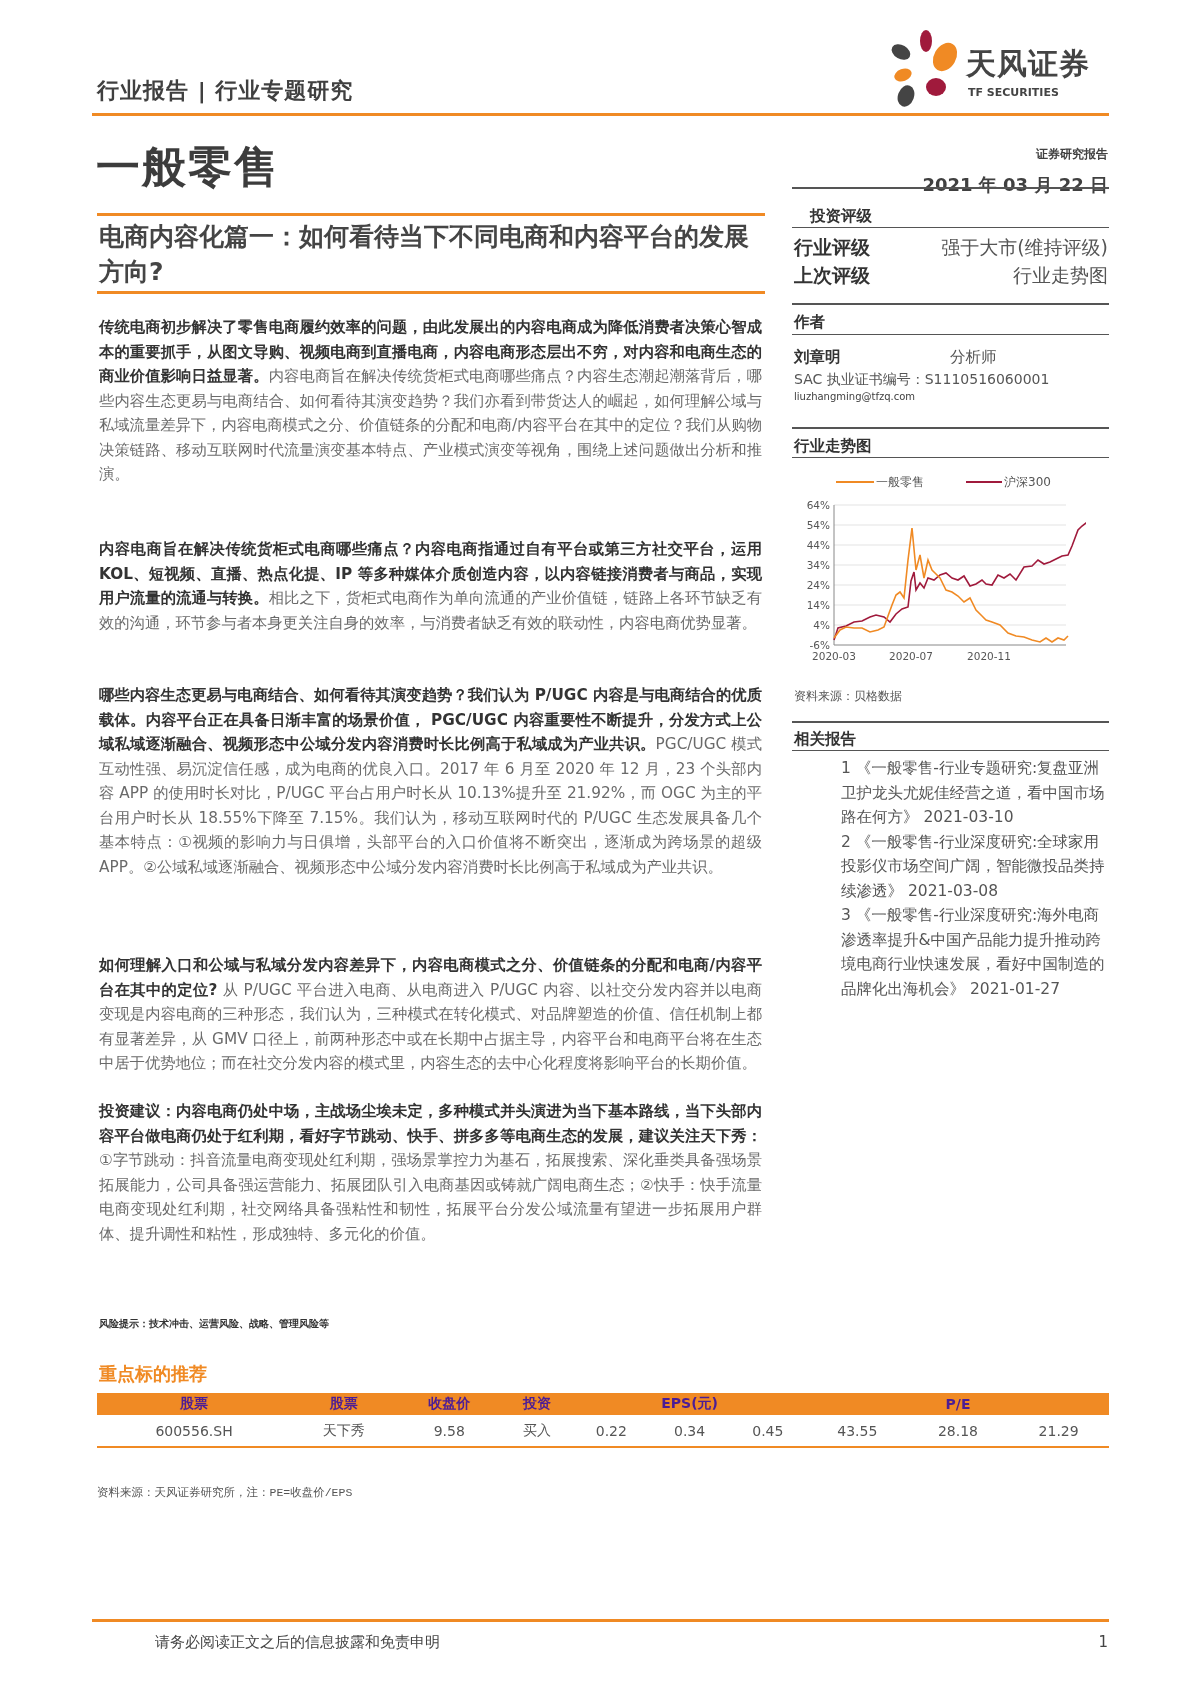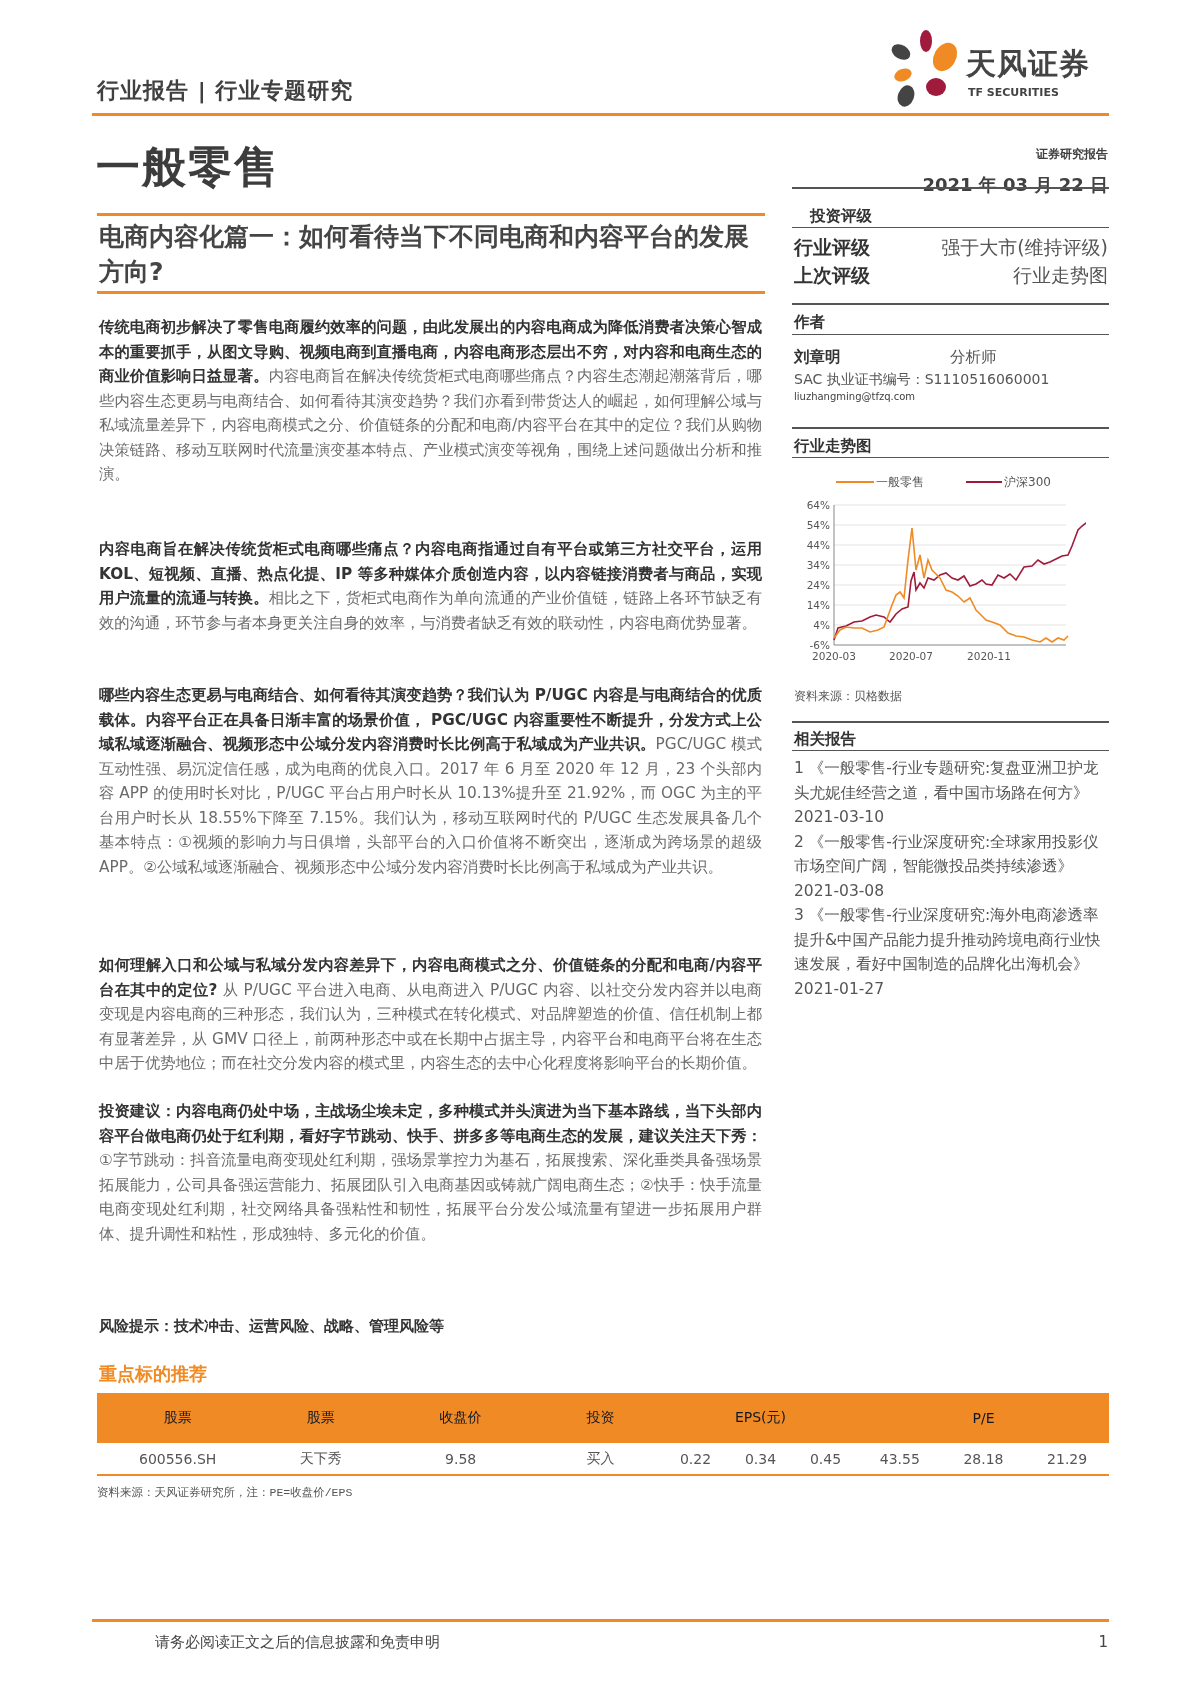--- a/index.html
+++ b/index.html
@@ -23,43 +23,43 @@
   #title-bot-line { left: 97px; top: 291px; width: 668px; height: 3px; background: #f08a24; }
 
   
   .para { position: absolute; left: 99px; width: 663px; font-size: 15.3px; line-height: 24.5px; color: #6a6a6a; text-align: justify; }
   .para b { color: #333; font-weight: bold; }
   #p1 { top: 315px; }
   #p2 { top: 537px; }
   #p3 { top: 683px; }
   #p4 { top: 953px; }
   #p5 { top: 1099px; }
-  #risk { left: 99px; top: 1317px; font-size: 15px; font-weight: bold; color: #333; }
+  #risk { left: 99px; top: 1317px; font-size: 10px; font-weight: bold; color: #333; }
 
   
   .side-rule { position: absolute; left: 792px; width: 317px; height: 2px; background: #555; }
   .side-head { position: absolute; left: 794px; font-size: 15.5px; font-weight: bold; color: #333; }
   .side-row { position: absolute; left: 794px; width: 314px; font-size: 19px; display: flex; justify-content: space-between; }
   .side-row .k { font-weight: bold; color: #333; }
   .side-row .v { color: #555; }
   #author-name { left: 794px; top: 347px; font-size: 15.5px; font-weight: bold; color: #333; }
   #author-role { left: 950px; top: 347px; font-size: 15.5px; color: #555; }
   #author-sac { left: 794px; top: 371px; font-size: 14px; color: #555; }
   #author-email { left: 794px; top: 391px; font-size: 10px; color: #404040; }
 
   #chart { left: 796px; top: 470px; width: 290px; height: 200px; }
   #chart-src { left: 794px; top: 688px; font-size: 12px; color: #555; }
 
   #related { left: 794px; top: 756px; width: 318px; font-size: 15.5px; line-height: 24.5px; color: #555; }
-  #related li { list-style: none; }
+  #related li { list-style: none; margin-left: 47px; }
 
   
   #rec-title { left: 99px; top: 1362px; font-size: 18px; font-weight: bold; color: #f08a24; }
   #rec-table { left: 97px; top: 1393px; width: 1012px; border-collapse: collapse; font-size: 14px; }
-  #rec-table th { background: #f08a24; color: #0f172a; font-weight: normal; height: 22px; text-align: center; font-size: 14px; padding: 16px; }
+  #rec-table th { background: #f08a24; color: #4c1d95; font-weight: bold; height: 22px; text-align: center; font-size: 14px; padding: 0; }
   #rec-table td { text-align: center; color: #555; height: 32px; border-bottom: 2px solid #f08a24; padding: 0; }
   #rec-note { left: 97px; top: 1485px; font-size: 11.5px; color: #555; font-family: Liberation Mono, monospace; }
 
   #foot-line { left: 92px; top: 1619px; width: 1017px; height: 3px; background: #f08a24; }
   #foot-text { left: 155px; top: 1633px; font-size: 15px; color: #444; }
   #foot-page { right: 92px; top: 1633px; font-size: 15px; color: #444; }
 </style>
 </head>
 <body>
 

